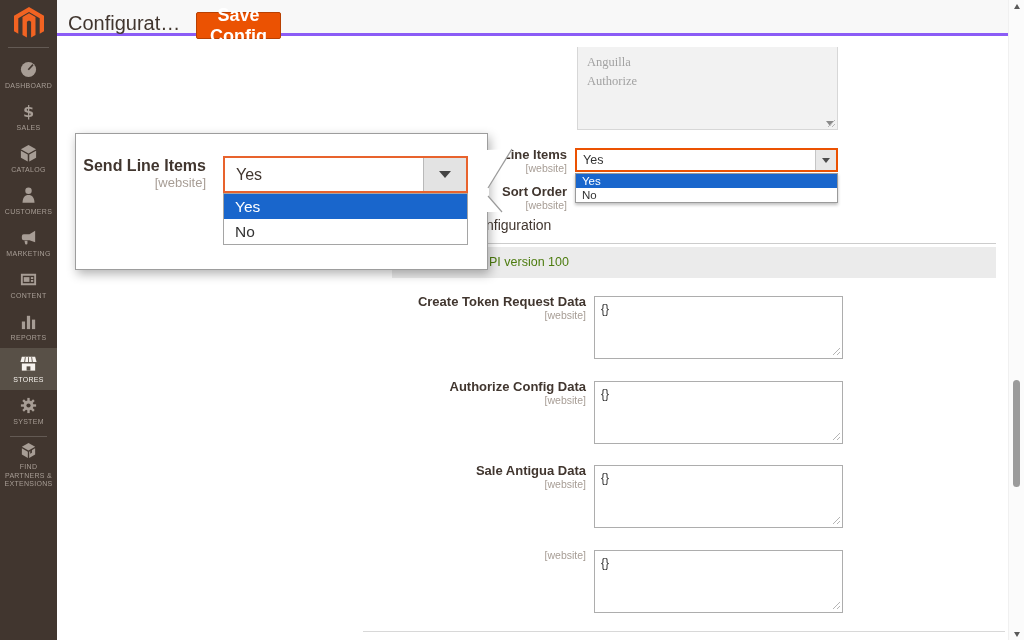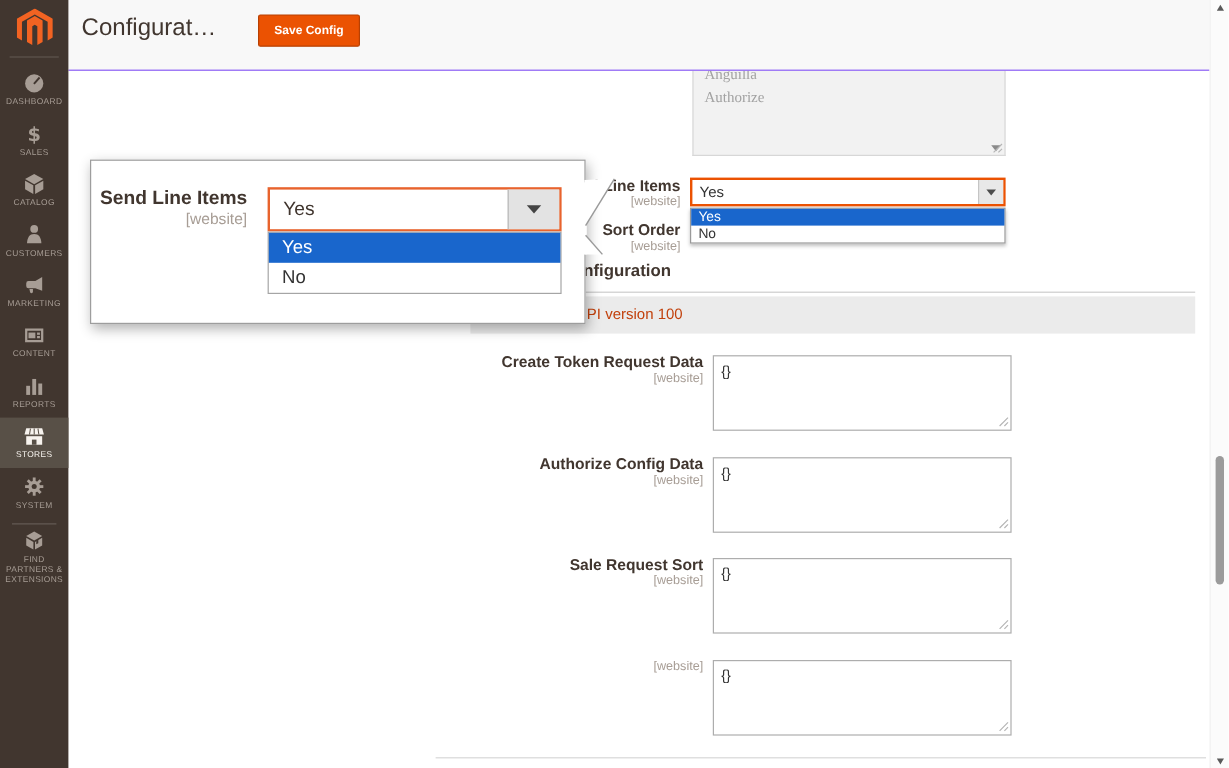--- a/index.html
+++ b/index.html
@@ -13,23 +13,23 @@
   .nav { padding-top:6px; }
   .nav-item { height:42px; display:flex; flex-direction:column; align-items:center; justify-content:center; gap:2px; cursor:pointer; color:#a79d95; }
   .nav-item.active { background:#585047; color:#f7f3ee; }
   .nav-icon { height:20px; display:flex; align-items:center; justify-content:center; color:inherit; }
   .nav-icon svg { display:block; }
   .nav-label { font-size:7px; letter-spacing:.3px; text-align:center; line-height:1.25; width:54px; color:inherit; }
   .nav-divider { border-top:1px solid rgba(255,255,255,.18); margin:4px 10px; }
   .nav-item.tall { height:48px; }
 
   
-  .header { position:absolute; left:57px; top:0; width:951px; height:59px; background:#f8f8f8; border-bottom:1px solid #8b5cf6; z-index:4;padding-left:38px; }
+  .header { position:absolute; left:57px; top:0; width:951px; height:36px; background:#f8f8f8; border-bottom:3px solid #8b5cf6; z-index:4;padding-left:38px; }
   .page-title { position:absolute; left:11px; top:0; line-height:46px; font-size:20px; color:#41362f; }
-  .save-btn { position:absolute; left:139px; top:12px; width:85px; height:27px; background:#eb5202; border:1px solid #b84002; border-radius:2px; color:#fff; font-size:10px; font-weight:bold; display:flex; align-items:center; justify-content:center; cursor:pointer;margin-left:19px; }
+  .save-btn { position:absolute; left:139px; top:12px; width:85px; height:27px; background:#eb5202; border:1px solid #b84002; border-radius:2px; color:#fff; font-size:18px; font-weight:bold; display:flex; align-items:center; justify-content:center; cursor:pointer; }
 
   
   .content { position:absolute; left:57px; top:47px; width:951px; height:593px; background:#fff; }
 
   .country-list { position:absolute; left:577px; top:47px; width:261px; height:83px; background:#f2f2f2; border:1px solid #d7d7d7; border-top:none; z-index:1; }
   .country-opt { font-size:12.5px; color:#a2a2a2; line-height:19px; padding-left:9px; white-space:nowrap; overflow:hidden; }
   .country-list .inner-scroll-arrow { position:absolute; right:3px; bottom:3px; width:0; height:0; border-left:4px solid transparent; border-right:4px solid transparent; border-top:5px solid #8a8a8a; }
   .resize-grip { position:absolute; right:1px; bottom:1px; }
 
   .field-label { position:absolute; text-align:right; z-index:1; }
@@ -38,24 +38,24 @@
 
   .real-select { position:absolute; left:575px; top:148px; width:263px; height:24px; background:#fff; border:2px solid #eb5202; display:flex; z-index:2; cursor:pointer; }
   .real-select .sel-text { flex:1; font-size:12.5px; color:#333; padding-left:6px; line-height:20px; }
   .real-select .sel-arrow { width:21px; background:#e8e8e8; border-left:1px solid #c5c5c5; display:flex; align-items:center; justify-content:center; }
   .tri-down { width:0; height:0; border-left:4px solid transparent; border-right:4px solid transparent; border-top:5px solid #4d4d4d; }
 
   .real-options { position:absolute; left:575px; top:173px; width:263px; background:#fff; border:1px solid #9a9a9a; box-shadow:0 2px 3px rgba(0,0,0,.25); z-index:3; }
   .real-options .opt { height:14px; line-height:14px; font-size:11.5px; padding-left:6px; color:#333; cursor:pointer; }
   .real-options .opt.selected { background:#1966cc; color:#fff; }
 
-  .section-heading-frag { position:absolute; left:486px; top:217px; font-size:14px; font-weight:bold; color:#41362f; z-index:1; }
+  .section-heading-frag { position:absolute; left:486px; top:217px; font-size:14px; font-weight:normal; color:#41362f; z-index:1; }
   .section-rule { position:absolute; left:392px; top:243px; width:604px; border-top:1px solid #cccccc; z-index:1; }
   .version-bar { position:absolute; left:392px; top:247px; width:604px; height:31px; background:#ebebeb; z-index:1; }
-  .version-bar span { position:absolute; left:97px; top:0; line-height:31px; font-size:12.5px; color:#c2410c; }
+  .version-bar span { position:absolute; left:97px; top:0; line-height:31px; font-size:12.5px; color:#4d7c0f; }
 
   .ta-field { position:absolute; width:249px; height:63px; z-index:1; }
   .ta-field textarea { width:249px; height:63px; border:1px solid #adadad; background:#fff; resize:none; font-family:"Liberation Sans",sans-serif; font-size:12px; color:#333; padding:5px 6px; outline:none; }
   .ta-grip { position:absolute; right:2px; bottom:3px; pointer-events:none; }
 
   .bottom-rule { position:absolute; left:363px; top:631px; width:642px; border-top:1px solid #d8d8d8; z-index:1; }
 
   
   .page-scrollbar { position:absolute; right:0; top:0; width:16px; height:640px; background:#fbfbfb; border-left:1px solid #f0f0f0; z-index:6; }
   .sb-arrow { position:absolute; left:0; width:16px; height:10px; display:flex; align-items:center; justify-content:center; cursor:pointer; }
@@ -273,21 +273,21 @@
     <div class="scope">[website]</div>
   </div>
   <div class="ta-field" style="left:594px; top:381px;">
     <textarea style="">{}</textarea>
     <svg class="ta-grip" width="9" height="9" viewBox="0 0 9 9">
         <path d="M8 1 1 8M8 5 5 8" stroke="#b5b5b5" stroke-width="1" fill="none"></path>
       </svg>
   </div>
 
   <div class="field-label" style="left:392px; top:464px; width:194px;">
-    <div class="lbl">Sale Request Sort</div>
+    <div class="lbl">Sale Antigua Data</div>
     <div class="scope">[website]</div>
   </div>
   <div class="ta-field" style="left:594px; top:465px;">
     <textarea style="">{}</textarea>
     <svg class="ta-grip" width="9" height="9" viewBox="0 0 9 9">
         <path d="M8 1 1 8M8 5 5 8" stroke="#b5b5b5" stroke-width="1" fill="none"></path>
       </svg>
   </div>
 
   <div class="field-label" style="left:392px; top:549px; width:194px;">

